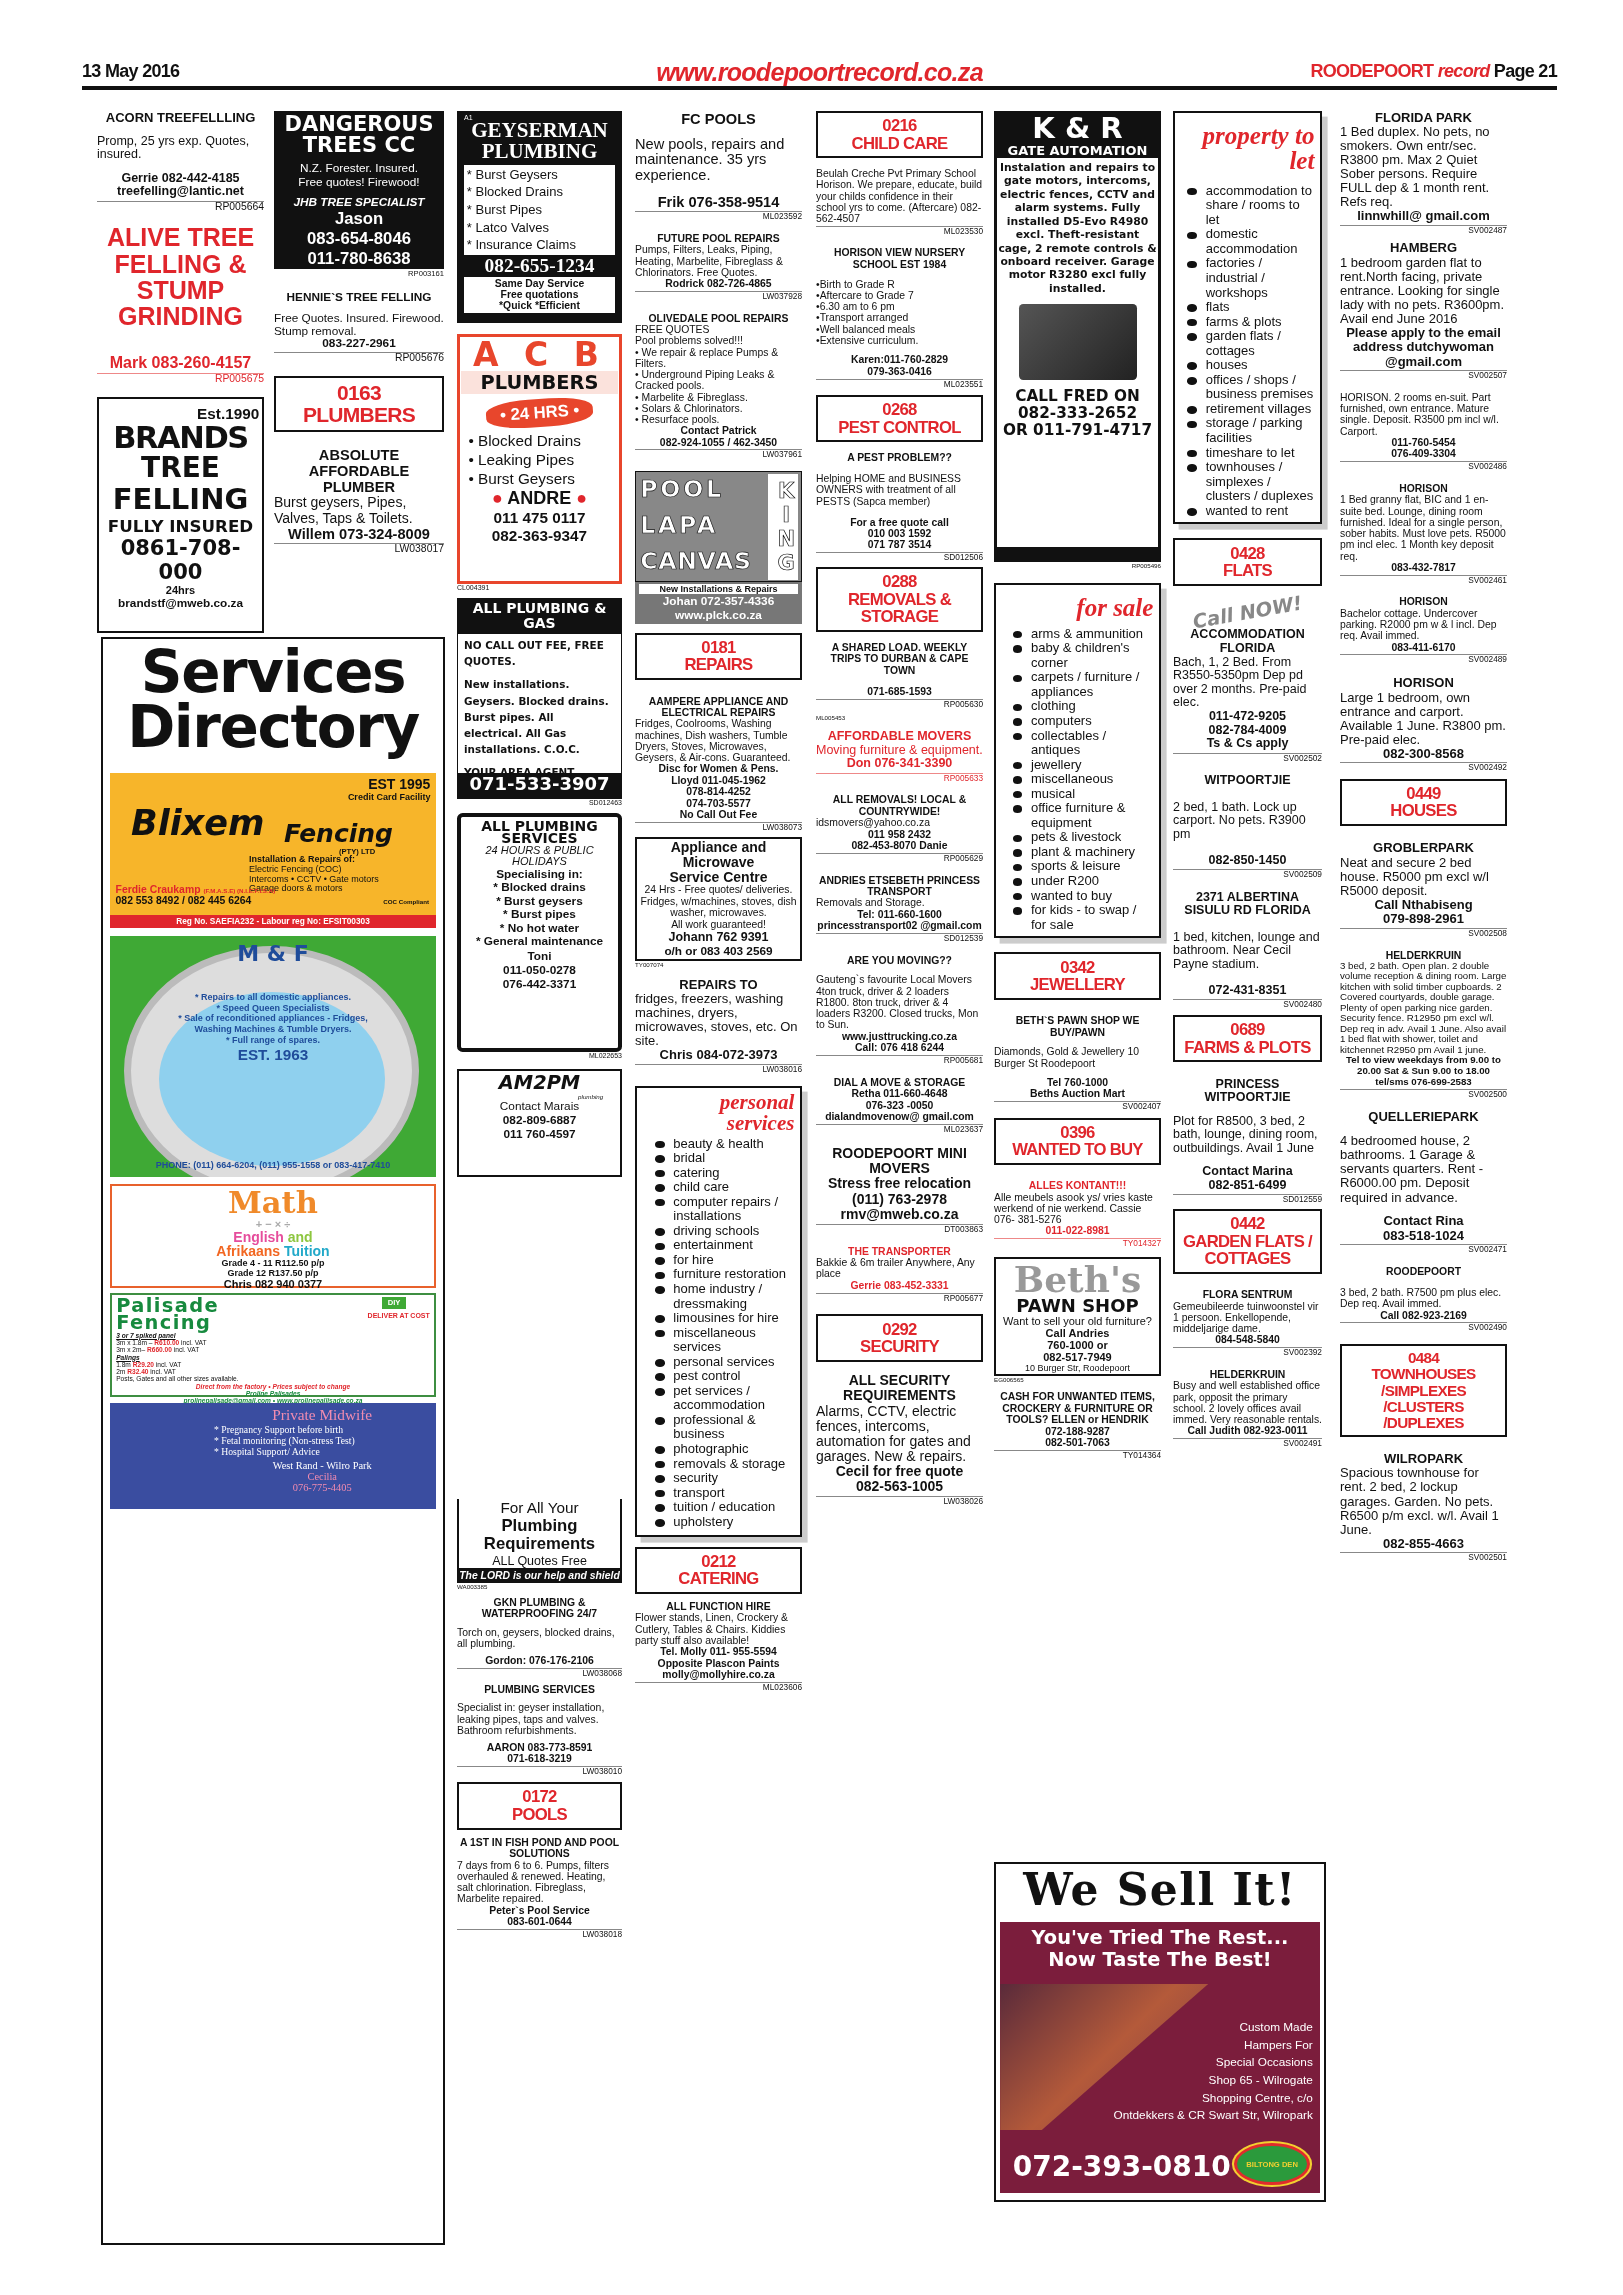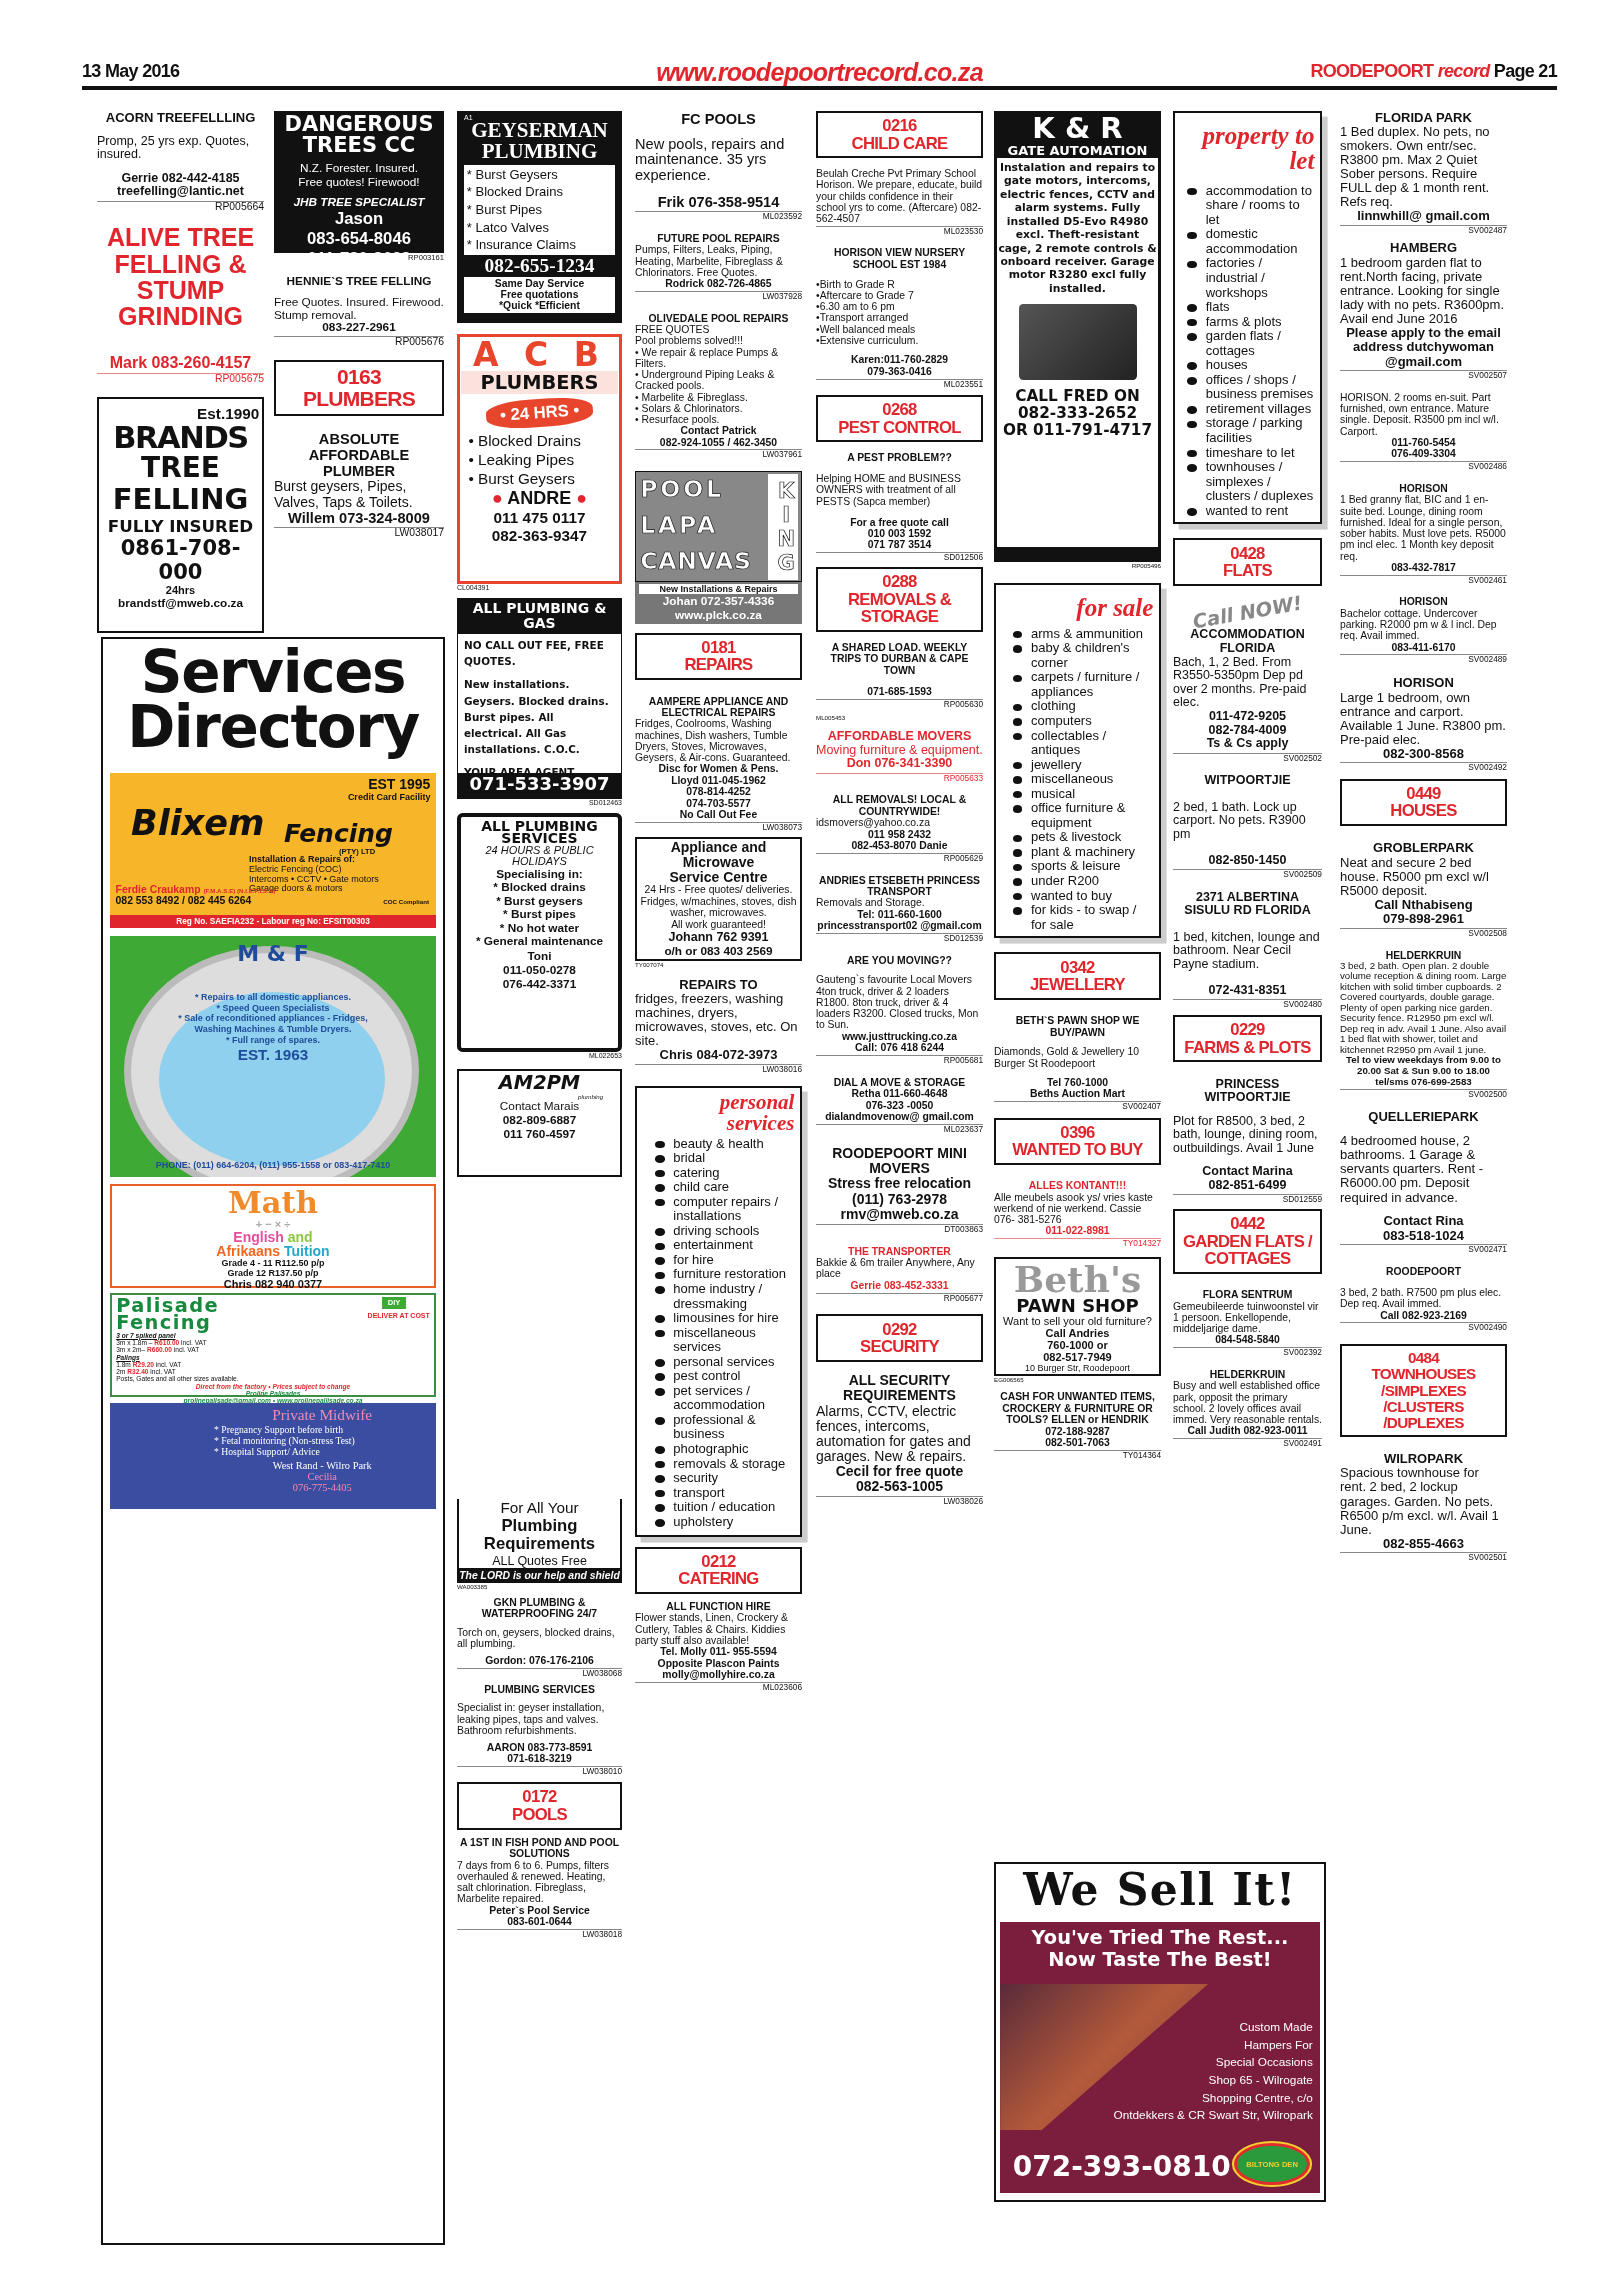--- a/index.html
+++ b/index.html
@@ -135,21 +135,21 @@
       <div>* Fetal monitoring (Non-stress Test)</div>
       <div>* Hospital Support/ Advice</div>
     </div>
     <div class="c" style="font-size:10.4px;margin-top:2.8px">West Rand - Wilro Park</div>
     <div class="c" style="font-size:10.4px;color:#f28cb0">Cecilia</div>
     <div class="c" style="font-size:10.4px;color:#f28cb0">076-775-4405</div>
   </div>
 </div>
 
 <div class="col" style="left:274px;width:170px">
-  <div class="bk" style="padding:2.8px;text-align:center;height:142px">
+  <div class="bk" style="padding:2.8px;text-align:center;height:158px">
     <div style="font:bold 21px 'DejaVu Sans',sans-serif;line-height:1">DANGEROUS</div>
     <div style="font:bold 21px 'DejaVu Sans',sans-serif;line-height:1">TREES CC</div>
     <div style="font-size:11.8px;margin-top:5.6px">N.Z. Forester. Insured.</div>
     <div style="font-size:11.8px">Free quotes! Firewood!</div>
     <div style="font:bold italic 11.8px sans-serif;margin-top:5.6px">JHB TREE SPECIALIST</div>
     <div class="b" style="font-size:16.7px">Jason</div>
     <div class="b" style="font-size:16.7px">083-654-8046</div>
     <div class="b" style="font-size:16.7px">011-780-8638</div>
   </div>
   <div style="font-size:7.6px;text-align:right;margin-bottom:12.5px">RP003161</div>
@@ -600,21 +600,21 @@
     <div class="h" style="font-size:12.5px;margin-top:12.5px">082-850-1450</div>
     <div class="ref" style="font-size:8.3px">SV002509</div>
   </div>
   <div>
     <div class="h" style="font-size:12.5px">2371 ALBERTINA SISULU RD FLORIDA</div>
     <div class="t" style="font-size:12.5px;margin-top:12.5px">1 bed, kitchen, lounge and bathroom. Near Cecil Payne stadium.</div>
     <div class="h" style="font-size:12.5px;margin-top:12.5px">072-431-8351</div>
     <div class="ref" style="font-size:8.3px;margin-bottom:7px">SV002480</div>
   </div>
   <div class="cat" style="font-size:16.7px">
-      <div>0229</div>
+      <div>0689</div>
       <div>FARMS &amp; PLOTS</div>
     </div>
   <div>
     <div class="h" style="font-size:12.5px">PRINCESS WITPOORTJIE</div>
     <div class="t" style="font-size:12.5px;margin-top:9.7px">Plot for R8500, 3 bed, 2 bath, lounge, dining room, outbuildings. Avail 1 June</div>
     <div class="h" style="font-size:12.5px;margin-top:9.7px">Contact Marina</div>
     <div class="h" style="font-size:12.5px">082-851-6499</div>
     <div class="ref" style="font-size:8.3px;margin-bottom:5.6px">SD012559</div>
   </div>
   <div class="cat" style="font-size:16.7px">

